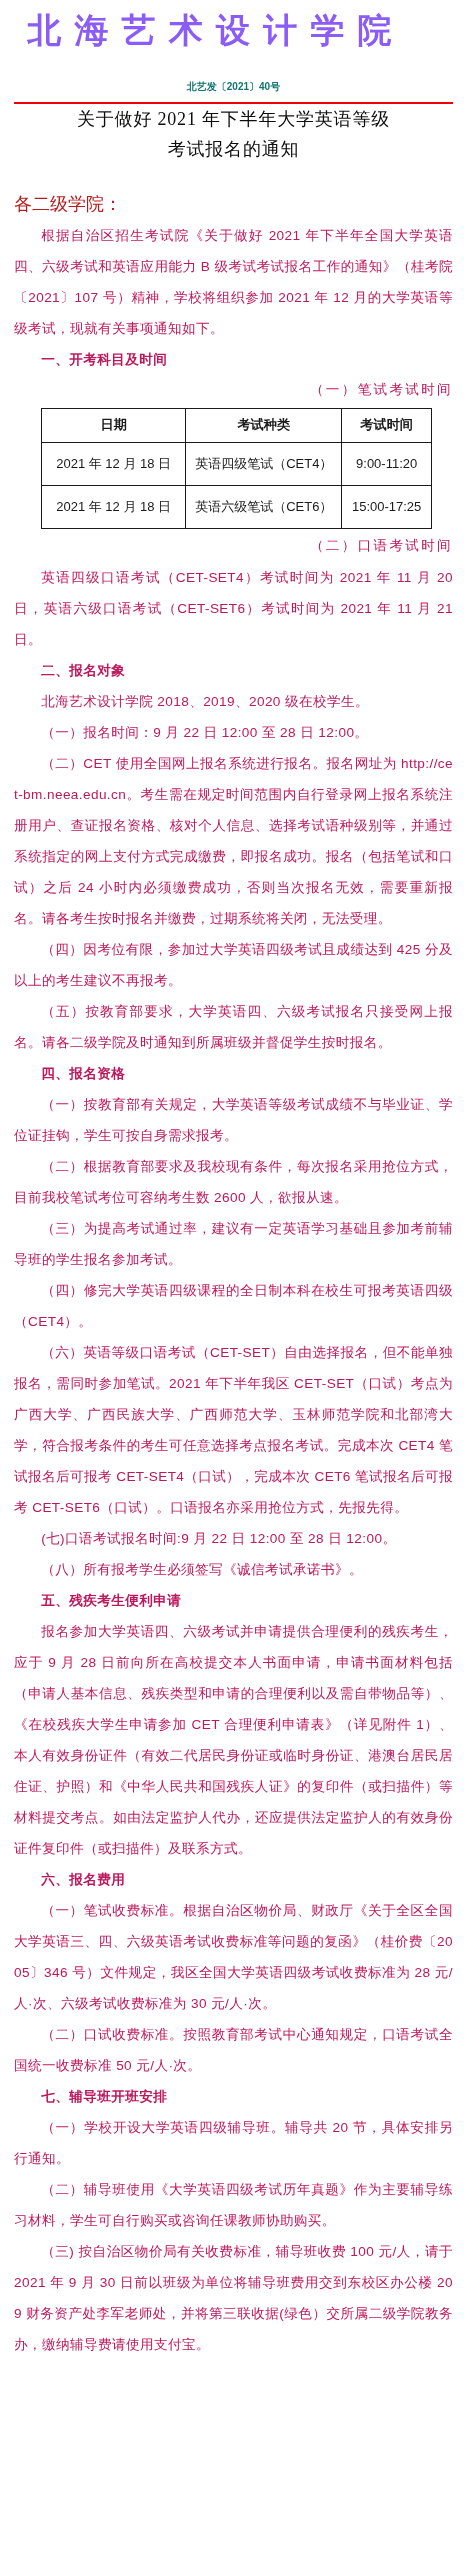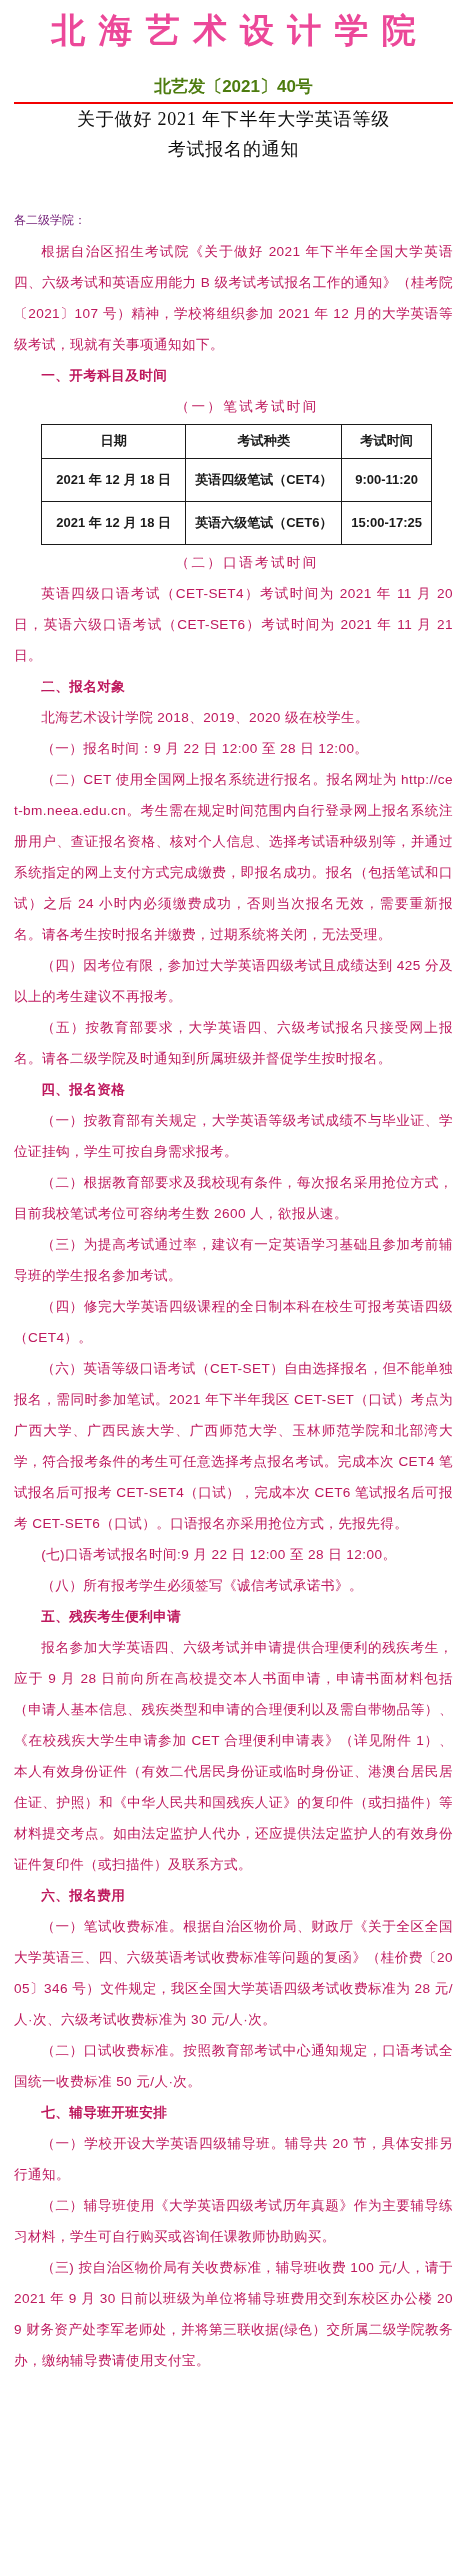--- a/index.html
+++ b/index.html
@@ -9,74 +9,74 @@
   }
   .page {
     width: 467px;
     box-sizing: border-box;
     padding: 11px 14px 20px 14px;
     background: #ffffff;
     color: #1a1a1a;
     font-family: "Liberation Sans", sans-serif;
   }
   .school-name {
-    text-align: center;
-    color: #ec4899;
+    text-align: left;
+    color: #8b5cf6;
     font-family: "Liberation Serif", serif;
     font-weight: 700;
     font-size: 34px;
     line-height: 40px;
     letter-spacing: 13.2px;
     text-indent: 13.2px;
     white-space: nowrap;
   }
   .doc-number {
     margin-top: 26.5px;
     text-align: center;
     font-weight: 700;
-    font-size: 17px;
+    font-size: 10px;
     line-height: 17px;
-    color: #4d7c0f;
+    color: #0f766e;
   }
   .red-line {
     margin-top: 7px;
     border-top: 2.3px solid #f20000;
     height: 0;
   }
   .doc-title {
     text-align: center;
     font-family: "Liberation Serif", serif;
     font-size: 18px;
     line-height: 30px;
     color: #0d0d0d;
     letter-spacing: 0.8px;
   }
   .salutation {
-    margin-top: 41px;
-    font-size: 12px;
+    margin-top: 25px;
+    font-size: 18px;
     line-height: 31px;
-    color: #701a75;
+    color: #b91c1c;
   }
   .para, .heading, .subheading {
     margin: 0;
     font-size: 13.6px;
     line-height: 31px;
     text-align: justify;
     text-indent: 2em;
     letter-spacing: 0.4px;
     color: #be185d;
     word-break: break-all;
   }
   .heading {
     font-weight: 700;
     text-align: left;
   }
   .subheading {
-    font-family: Liberation Serif, serif;
-    text-align: center;
+    font-family: Liberation Mono, monospace;
+    text-align: right;
     letter-spacing: 2.3px;
   }
   .table-wrap {
     margin: 2.3px 0 2.3px 27px;
   }
   table.exam-table {
     border-collapse: collapse;
     width: 391px;
     table-layout: fixed;
   }
@@ -84,21 +84,20 @@
   table.exam-table col.c2 { width: 40%; }
   table.exam-table col.c3 { width: 23%; }
   table.exam-table th,
   table.exam-table td {
     border: 1.6px solid #1a1a1a;
     text-align: center;
     vertical-align: middle;
     padding: 0 1.6px;
     white-space: nowrap;
     overflow: hidden;
-    font-weight: bold;
   }
   table.exam-table th {
     font-family: "Liberation Serif", serif;
     font-weight: 700;
     font-size: 13.2px;
     height: 33px;
   }
   table.exam-table td {
     font-size: 13px;
     height: 42px;

